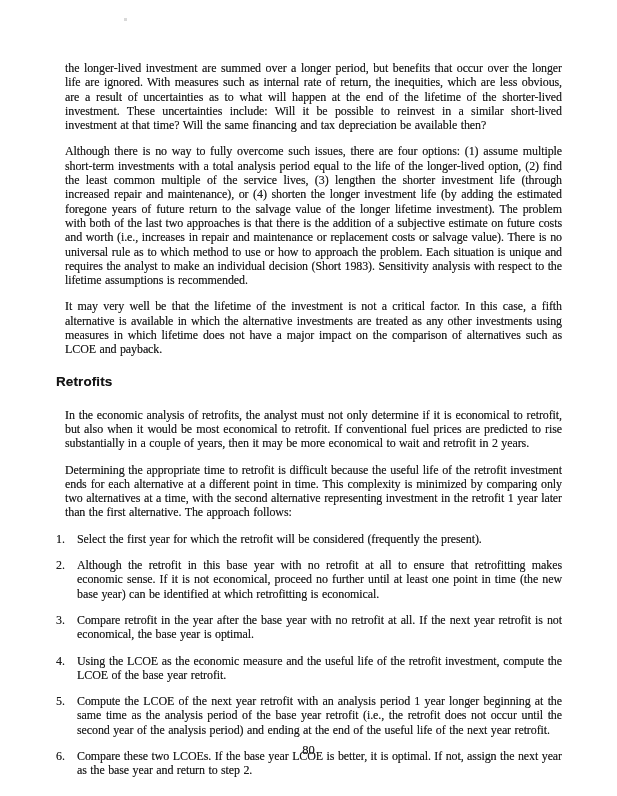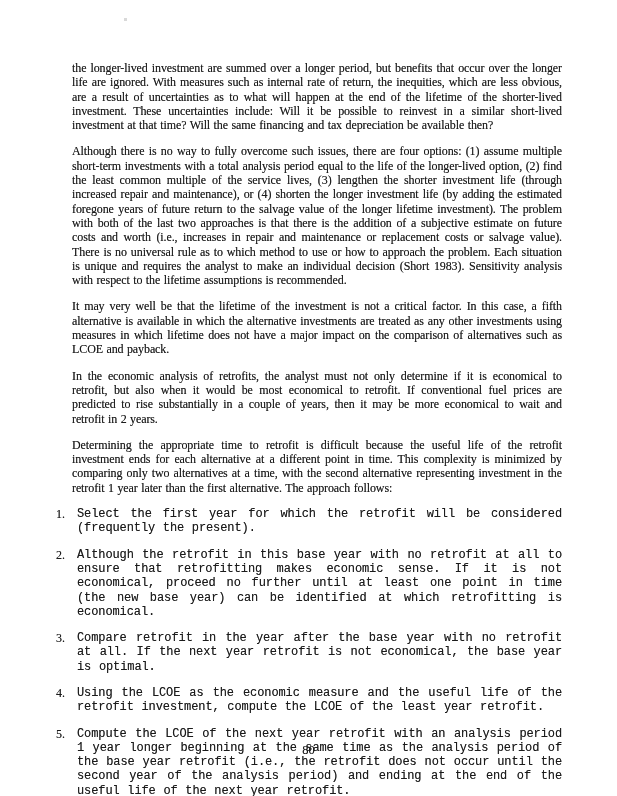--- a/index.html
+++ b/index.html
@@ -15,21 +15,21 @@
     color: #1b1b1b;
     overflow: hidden;
   }
   .scan-page {
     position: absolute;
     left: 56px;
     top: 61px;
     width: 506px;
   }
   .body-par {
-    margin: 0 0 12px 16px;
+    margin: 0 0 12px 9px;
     font-size: 12px;
     line-height: 14.3px;
     text-align: justify;
     letter-spacing: -0.1px;
     word-spacing: 0.6px;
     text-shadow: 0 0 0.3px rgba(20,20,20,0.55);
   }
   .section-heading {
     font-family: "Liberation Sans", sans-serif;
     font-weight: bold;
@@ -52,21 +52,20 @@
     word-spacing: 0.6px;
     text-shadow: 0 0 0.3px rgba(20,20,20,0.55);
   }
   .list-item .num {
     flex: none;
     width: 21px;
   }
   .list-item .item-text {
     flex: 1;
     text-align: justify;
-    font-family: Liberation Mono, monospace;
   }
   .page-number {
     position: absolute;
     top: 743px;
     left: 0;
     width: 617px;
     text-align: center;
     font-size: 12.5px;
     color: #1b1b1b;
     text-shadow: 0 0 0.3px rgba(20,20,20,0.55);
@@ -86,20 +85,21 @@
 <div class="scan-speck"></div>
 
 <div class="scan-page">
 
   <p class="body-par">the longer-lived investment are summed over a longer period, but benefits that occur over the longer life are ignored.  With measures such as internal rate of return, the inequities, which are less obvious, are a result of uncertainties as to what will happen at the end of the lifetime of the shorter-lived investment.  These uncertainties include:  Will it be possible to reinvest in a similar short-lived investment at that time? Will the same financing and tax depreciation be available then?</p>
 
   <p class="body-par">Although there is no way to fully overcome such issues, there are four options:  (1) assume multiple short-term investments with a total analysis period equal to the life of the longer-lived option, (2) find the least common multiple of the service lives, (3) lengthen the shorter investment life (through increased repair and maintenance), or (4) shorten the longer investment life (by adding the estimated foregone years of future return to the salvage value of the longer lifetime investment).  The problem with both of the last two approaches is that there is the addition of a subjective estimate on future costs and worth (i.e., increases in repair and maintenance or replacement costs or salvage value).  There is no universal rule as to which method to use or how to approach the problem.  Each situation is unique and requires the analyst to make an individual decision (Short 1983).  Sensitivity analysis with respect to the lifetime assumptions is recommended.</p>
 
   <p class="body-par">It may very well be that the lifetime of the investment is not a critical factor.  In this case, a fifth alternative is available in which the alternative investments are treated as any other investments using measures in which lifetime does not have a major impact on the comparison of alternatives such as LCOE and payback.</p>
 
+  <h2 class="section-heading">Retrofits</h2>
 
   <p class="body-par">In the economic analysis of retrofits, the analyst must not only determine if it is economical to retrofit, but also when it would be most economical to retrofit.  If conventional fuel prices are predicted to rise substantially in a couple of years, then it may be more economical to wait and retrofit in 2 years.</p>
 
   <p class="body-par">Determining the appropriate time to retrofit is difficult because the useful life of the retrofit investment ends for each alternative at a different point in time.  This complexity is minimized by comparing only two alternatives at a time, with the second alternative representing investment in the retrofit 1 year later than the first alternative.  The approach follows:</p>
 
   <div class="numbered-list">
 
     <div class="list-item">
       <span class="num">1.</span>
       <span class="item-text">Select the first year for which the retrofit will be considered (frequently the present).</span>
@@ -110,21 +110,21 @@
       <span class="item-text">Although the retrofit in this base year with no retrofit at all to ensure that retrofitting makes economic sense.  If it is not economical, proceed no further until at least one point in time (the new base year) can be identified at which retrofitting is economical.</span>
     </div>
 
     <div class="list-item">
       <span class="num">3.</span>
       <span class="item-text">Compare retrofit in the year after the base year with no retrofit at all.  If the next year retrofit is not economical, the base year is optimal.</span>
     </div>
 
     <div class="list-item">
       <span class="num">4.</span>
-      <span class="item-text">Using the LCOE as the economic measure and the useful life of the retrofit investment, compute the LCOE of the least year retrofit.</span>
+      <span class="item-text">Using the LCOE as the economic measure and the useful life of the retrofit investment, compute the LCOE of the base year retrofit.</span>
     </div>
 
     <div class="list-item">
       <span class="num">5.</span>
       <span class="item-text">Compute the LCOE of the next year retrofit with an analysis period 1 year longer beginning at the same time as the analysis period of the base year retrofit (i.e., the retrofit does not occur until the second year of the analysis period) and ending at the end of the useful life of the next year retrofit.</span>
     </div>
 
     <div class="list-item">
       <span class="num">6.</span>
       <span class="item-text">Compare these two LCOEs.  If the base year LCOE is better, it is optimal.  If not, assign the next year as the base year and return to step 2.</span>

